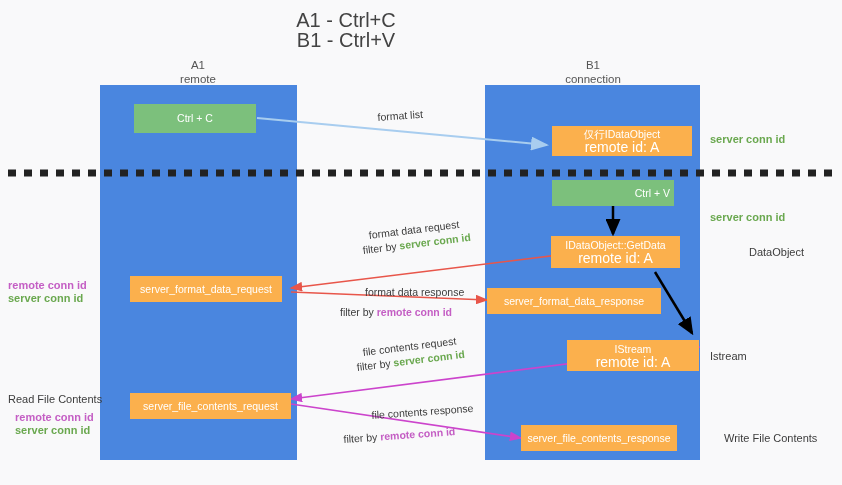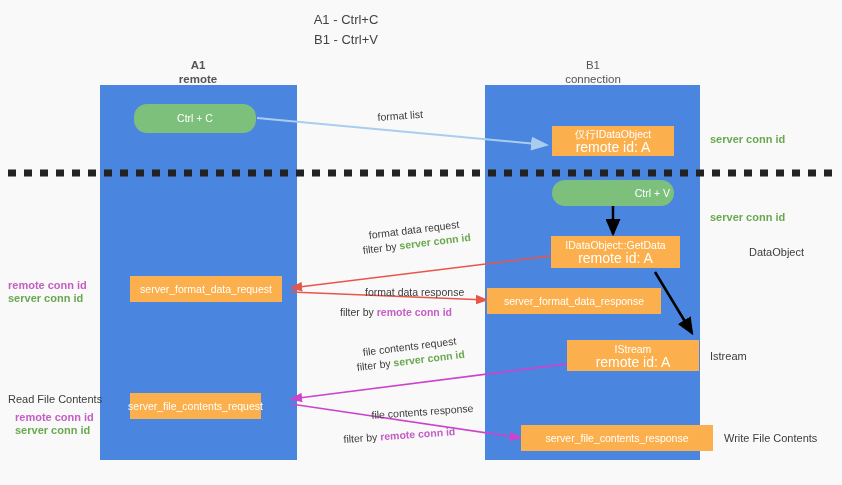--- a/index.html
+++ b/index.html
@@ -20,21 +20,21 @@
     width: 842px;
     height: 485px;
   }
 
   
   .title {
     position: absolute;
     left: 0; top: 10px;
     width: 692px;
     text-align: center;
-    font-size: 13px;
+    font-size: 20px;
     color: #434343;
     line-height: 20px;
   }
   .title div { white-space: pre; }
 
   
   .col-head {
     position: absolute;
     text-align: center;
     font-size: 11.5px;
@@ -60,21 +60,21 @@
     display: flex;
     flex-direction: column;
     align-items: center;
     justify-content: center;
     color: #ffffff;
     font-size: 10.5px;
     line-height: 13px;
     text-align: center;
     padding: 2px 4px;
   }
-  .box.green { background: #7cc07c; border-radius: 13px; }
+  .box.green { background: #7cc07c; }
   .box.orange { background: #fbb04d; }
   .box .l2 { font-size: 14px; }
 
   
   .side-label {
     position: absolute;
     font-size: 11px;
     line-height: 14px;
     color: #3c3c3c;
     white-space: pre;
@@ -113,21 +113,21 @@
 </head>
 <body>
 
 <div id="stage">
 
   <div class="title">
     <div>A1 - Ctrl+C</div>
     <div>B1 - Ctrl+V</div>
   </div>
 
-  <div class="col-head" style="left:98px; top:58px;font-weight:bold;">
+  <div class="col-head" style="left:98px; top:58px;">
     <div>A1</div>
     <div>remote</div>
   </div>
   <div class="col-head" style="left:493px; top:58px;">
     <div>B1</div>
     <div>connection</div>
   </div>
 
   <div class="panel" id="panel-a"></div>
   <div class="panel" id="panel-b"></div>
@@ -168,25 +168,25 @@
   </svg>
 
   <div class="box green" style="left:134px; top:104px; width:122px; height:29px;">
     <span>Ctrl + C</span>
   </div>
 
   <div class="box orange" style="left:130px; top:276px; width:152px; height:26px;">
     <span>server_format_data_request</span>
   </div>
 
-  <div class="box orange" style="left:130px; top:393px; width:131px; height:26px;">
+  <div class="box orange" style="left:130px; top:393px; width:161px; height:26px;">
     <span>server_file_contents_request</span>
   </div>
 
-  <div class="box orange" style="left:552px; top:126px; width:122px; height:30px;">
+  <div class="box orange" style="left:552px; top:126px; width:140px; height:30px;">
     <span>仅行IDataObject</span>
     <span class="l2">remote id: A</span>
   </div>
 
   <div class="box green" style="left:552px; top:180px; width:122px; height:26px;align-items:flex-end;">
     <span>Ctrl + V</span>
   </div>
 
   <div class="box orange" style="left:551px; top:236px; width:129px; height:32px;">
     <span>IDataObject::GetData</span>
@@ -195,21 +195,21 @@
 
   <div class="box orange" style="left:487px; top:288px; width:174px; height:26px;">
     <span>server_format_data_response</span>
   </div>
 
   <div class="box orange" style="left:567px; top:340px; width:132px; height:31px;">
     <span>IStream</span>
     <span class="l2">remote id: A</span>
   </div>
 
-  <div class="box orange" style="left:521px; top:425px; width:192px; height:26px;">
+  <div class="box orange" style="left:521px; top:425px; width:156px; height:26px;">
     <span>server_file_contents_response</span>
   </div>
 
   <div class="arrow-label" style="left:377px; top:110px; transform: rotate(-4deg);">
     <span>format list</span>
   </div>
 
   <div class="arrow-label" style="left:368px; top:228px; transform: rotate(-7deg);">
     <span>format data request</span>
   </div>

